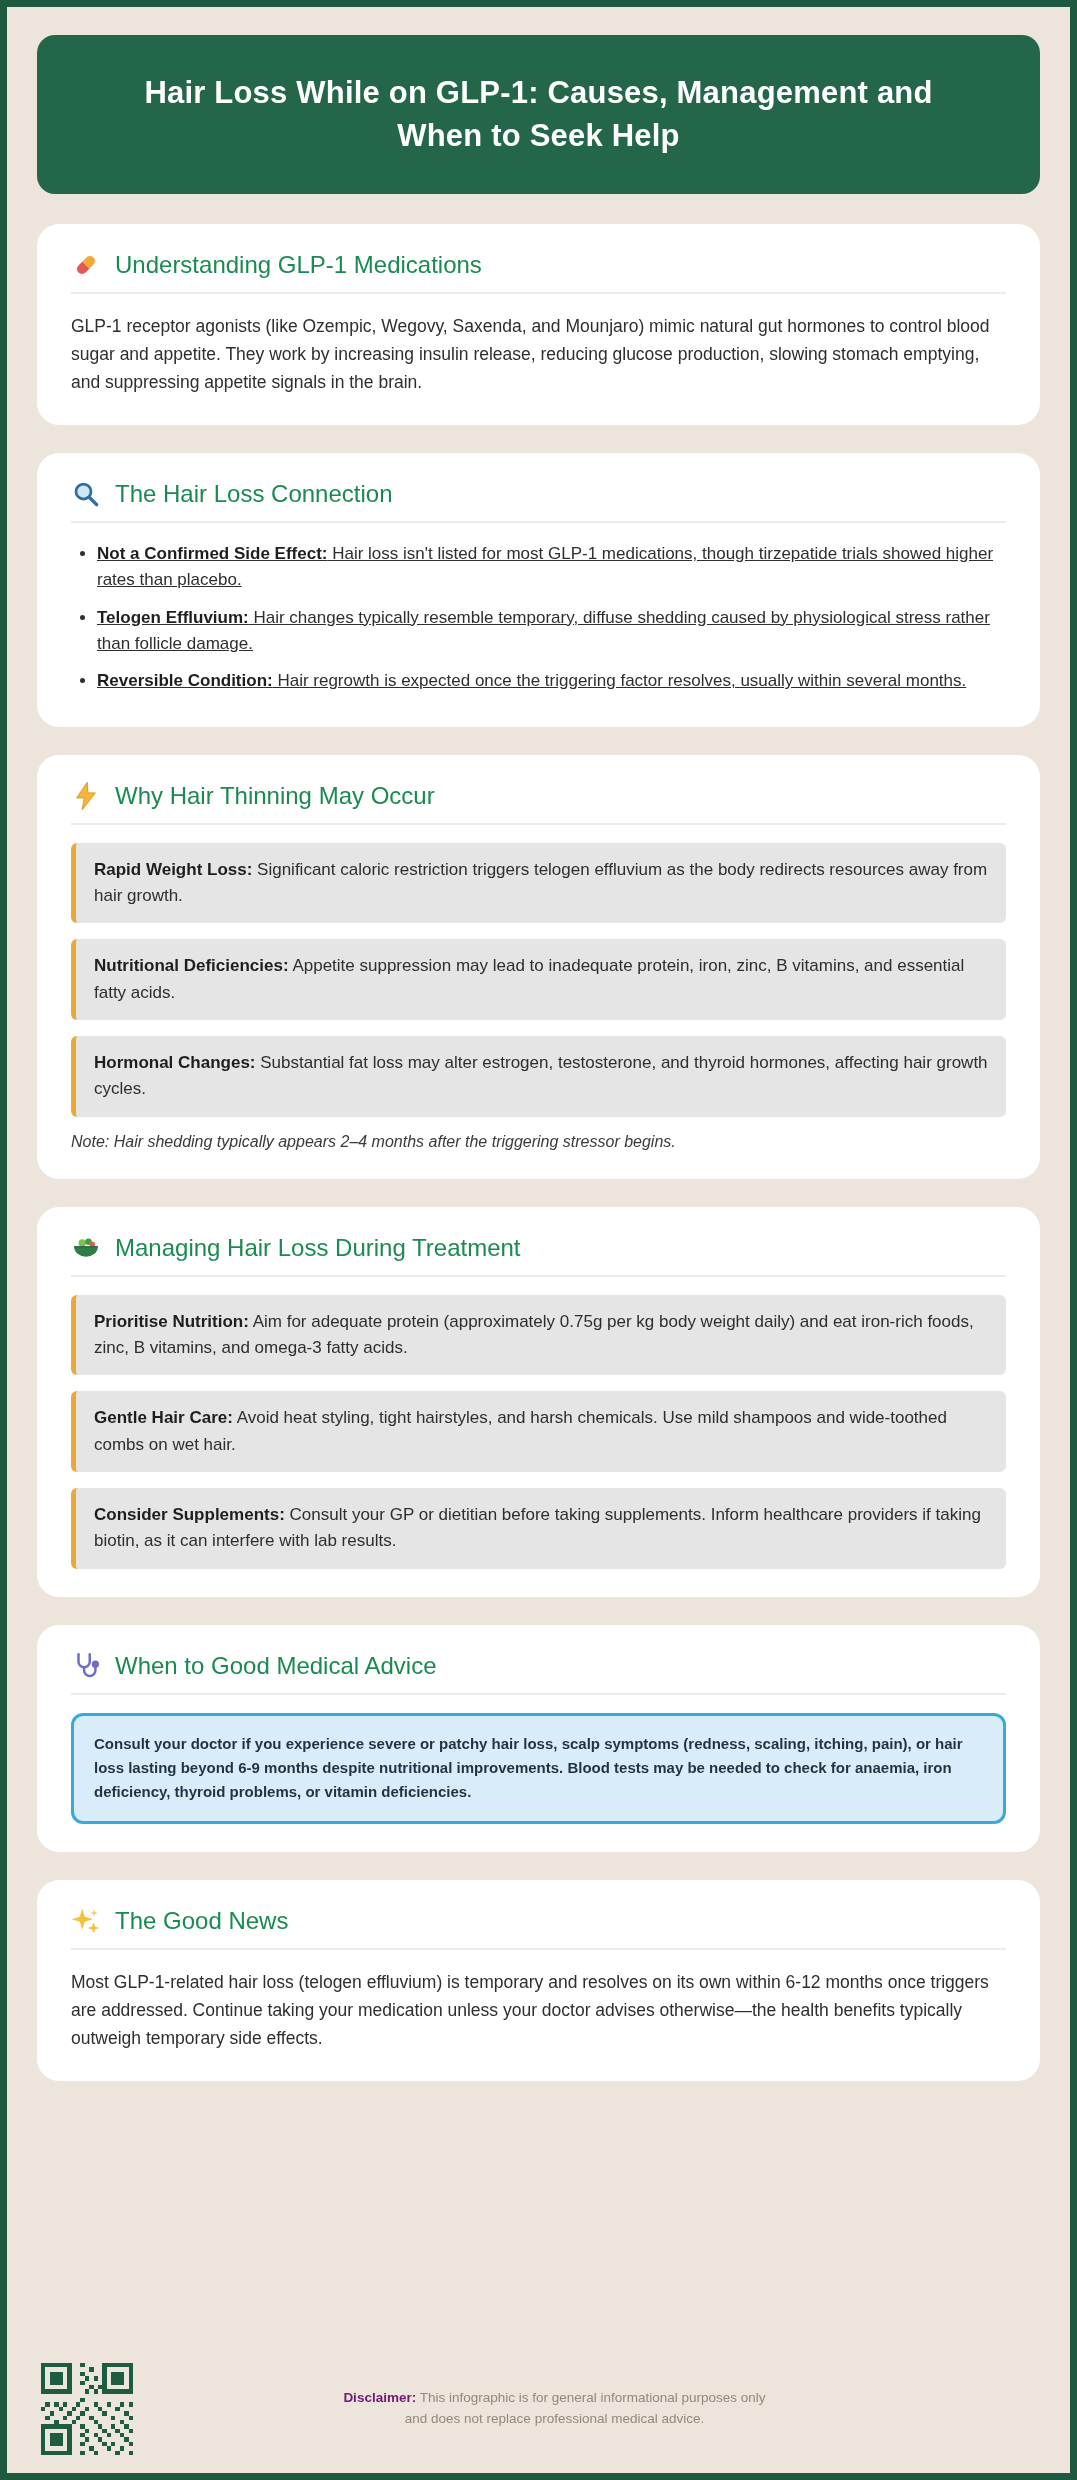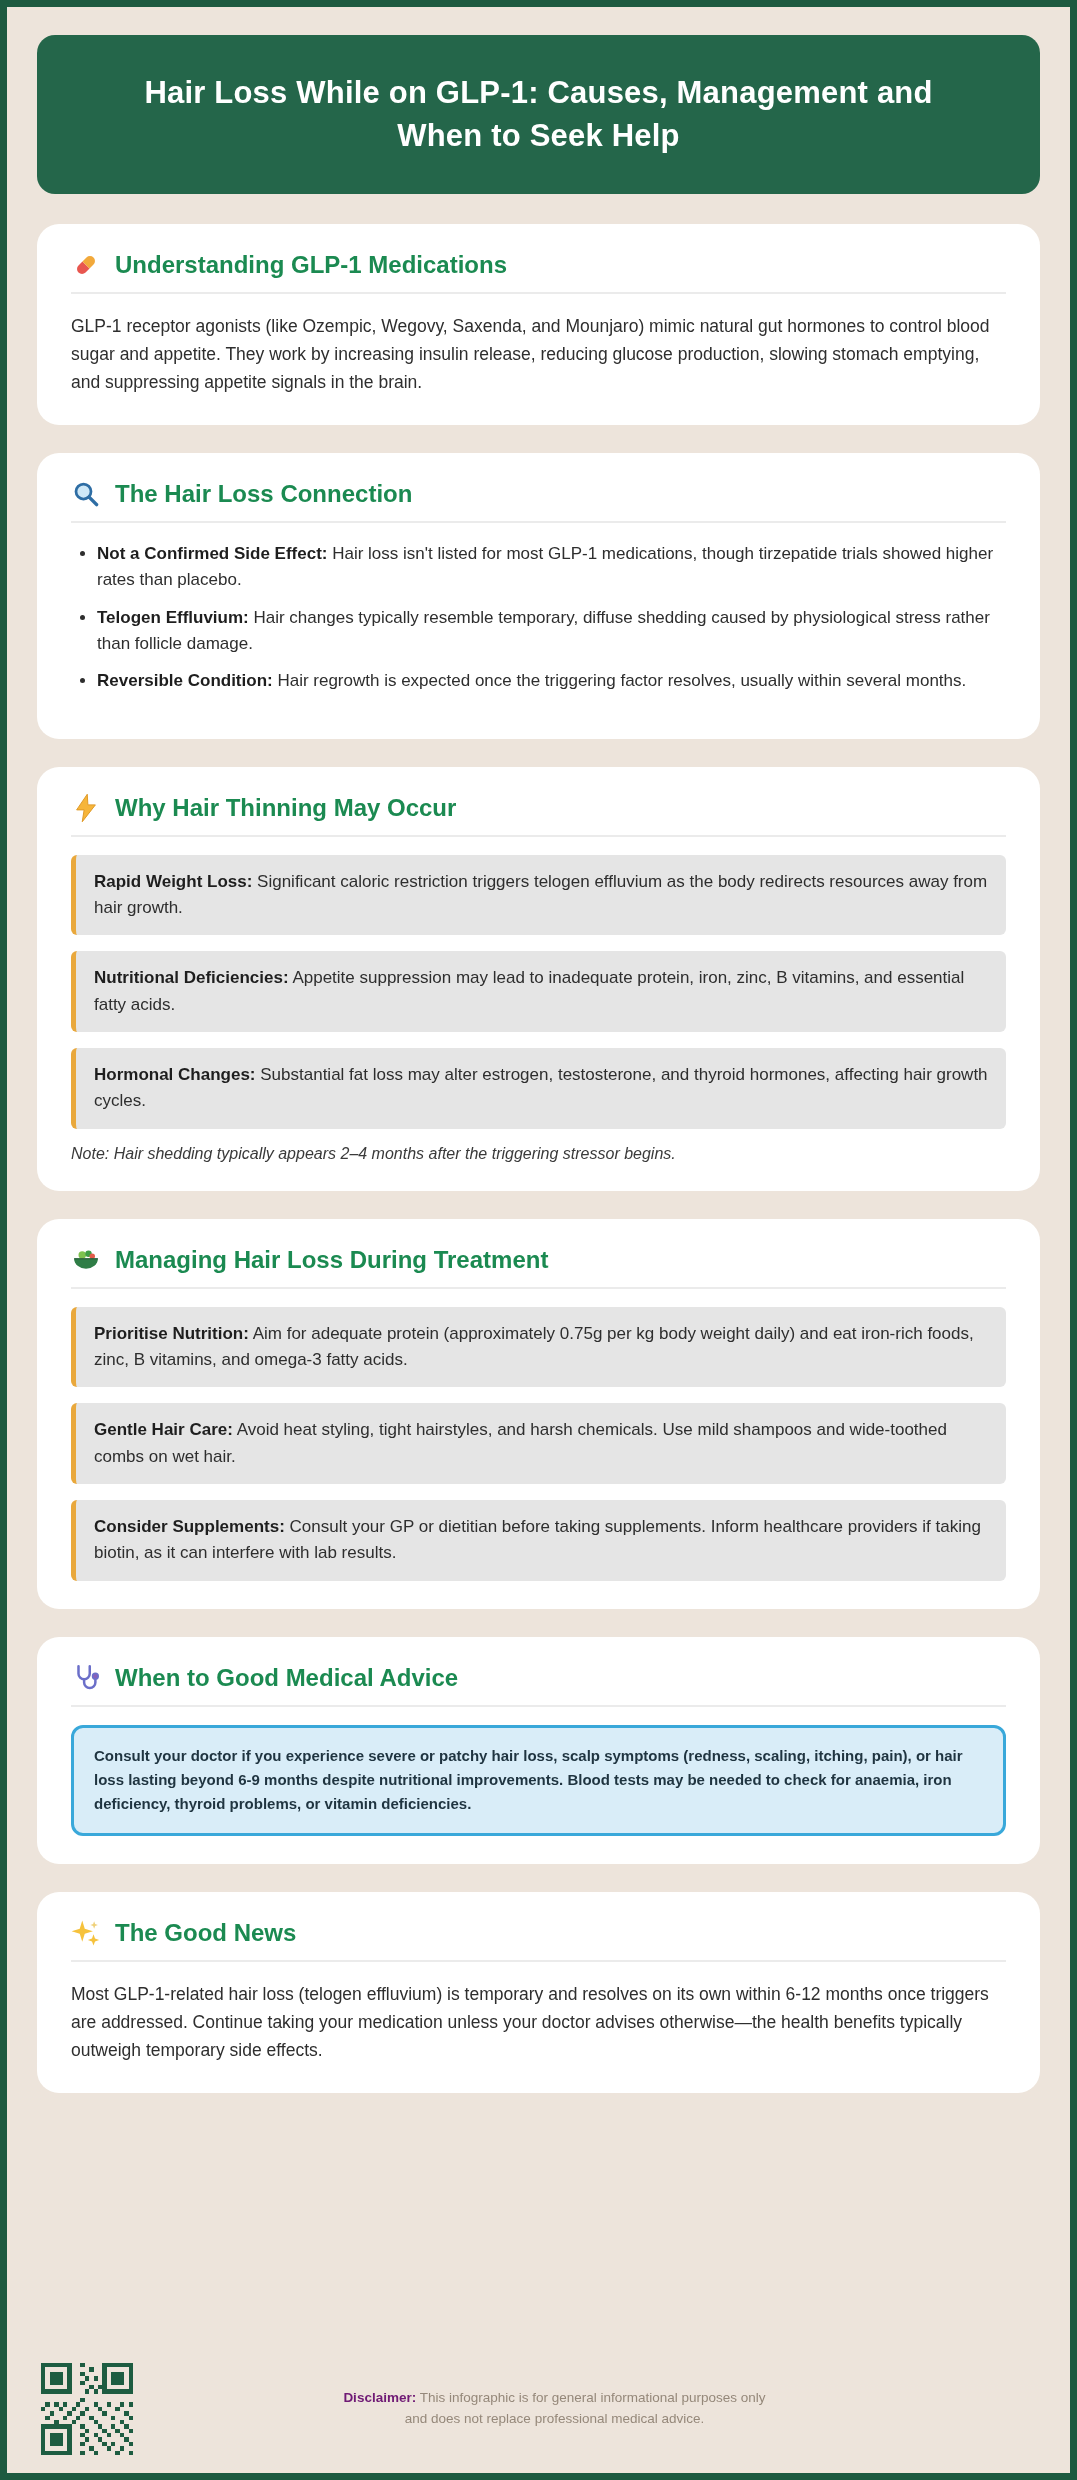--- a/index.html
+++ b/index.html
@@ -44,39 +44,40 @@
     display: flex;
     align-items: center;
     gap: 14px;
     border-bottom: 2px solid #ebebeb;
     padding-bottom: 12px;
     margin-bottom: 18px;
   }
   .sec-head h2 {
     margin: 0;
     font-size: 24px;
-    font-weight: 700;
+    font-weight: 400;
     color: #1b8a51;
     text-align: center;
   }
   .icon { display: inline-flex; width: 30px; height: 30px; flex: 0 0 auto; }
   p.body {
     margin: 0;
     font-size: 17.5px;
     line-height: 1.62;
     color: #2e2e2e;
   }
   ul.bullets { margin: 0; padding-left: 26px; }
   ul.bullets li {
     font-size: 17px;
     line-height: 1.55;
     color: #2e2e2e;
     margin-bottom: 11px;
-  }
-  ul.bullets li:last-child { margin-bottom: 16px; }
+    text-decoration: underline;
+  }
+  ul.bullets li:last-child { margin-bottom: 4px; }
   strong { color: #1e1e1e; font-weight: 700; }
   .hl-box {
     background: #e5e5e5;
     border-left: 5px solid #e9a83c;
     border-radius: 6px;
     padding: 14px 18px;
     margin-bottom: 16px;
     font-size: 17px;
     line-height: 1.55;
     color: #2e2e2e;

